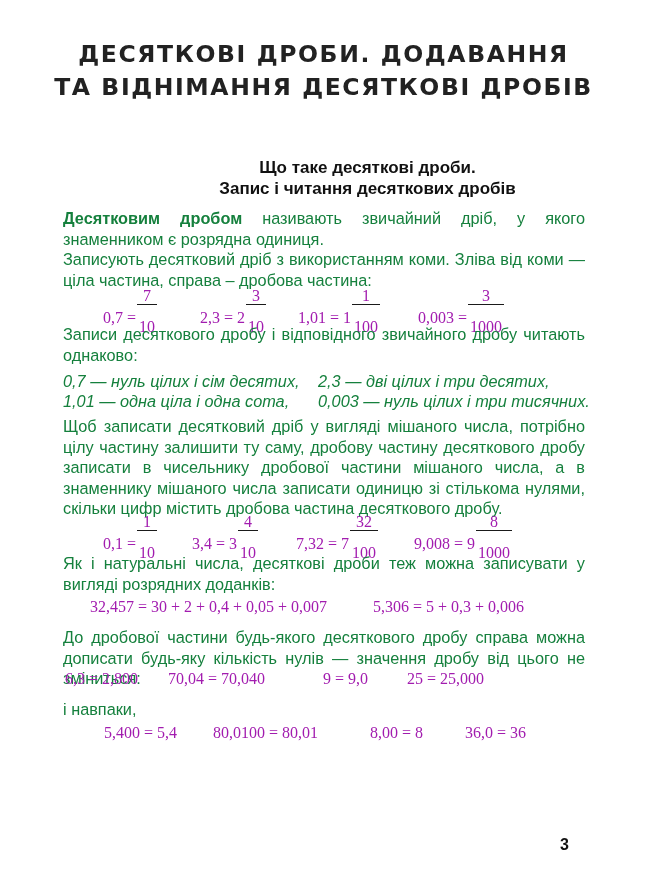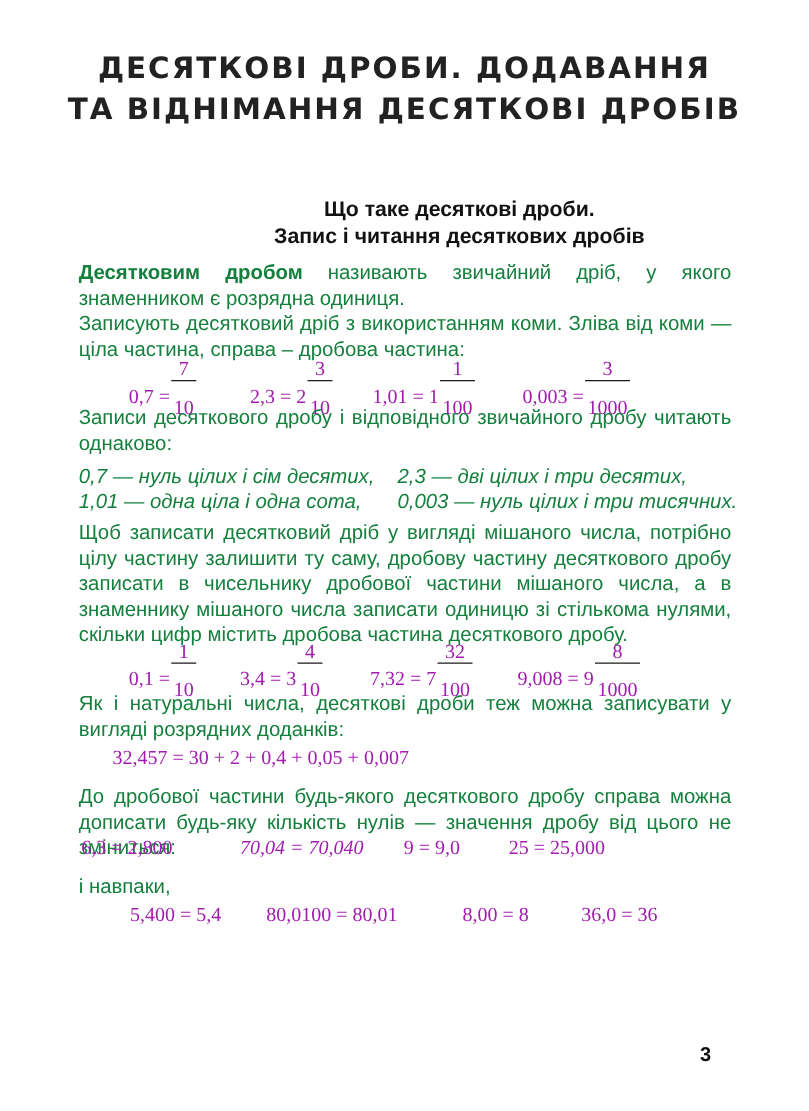--- a/index.html
+++ b/index.html
@@ -87,25 +87,26 @@
   <div class="math" style="left:296px; top:513px;">
     <span class="eq">7,32 = 7</span><span class="frac"><span class="num">32</span><span class="den">100</span></span>
   </div>
   <div class="math" style="left:414px; top:513px;text-decoration:underline;">
     <span class="eq">9,008 = 9</span><span class="frac"><span class="num">8</span><span class="den">1000</span></span>
   </div>
 
   <div class="txt body-block" style="top:553px;">Як і натуральні числа, десяткові дроби теж можна записувати у вигляді розрядних доданків:</div>
 
   <div class="math" style="left:90px; top:598px;">32,457 = 30 + 2 + 0,4 + 0,05 + 0,007</div>
+  <div class="math" style="left:373px; top:598px;">5,306 = 5 + 0,3 + 0,006</div>
 
   <div class="txt body-block" style="top:627px;">До дробової частини будь-якого десяткового дробу справа можна дописати будь-яку кількість нулів — значення дробу від цього не зміниться:</div>
 
   <div class="math" style="left:65px; top:670px;">6,3 = 2,800</div>
-  <div class="math" style="left:192px; top:670px;font-style:italic;">70,04 = 70,040</div>
+  <div class="math" style="left:168px; top:670px;">70,04 = 70,040</div>
   <div class="math" style="left:323px; top:670px;">9 = 9,0</div>
   <div class="math" style="left:407px; top:670px;">25 = 25,000</div>
 
   <div class="txt" style="left:63px; top:699px;">і навпаки,</div>
 
   <div class="math" style="left:104px; top:724px;">5,400 = 5,4</div>
   <div class="math" style="left:213px; top:724px;">80,0100 = 80,01</div>
   <div class="math" style="left:370px; top:724px;">8,00 = 8</div>
   <div class="math" style="left:465px; top:724px;">36,0 = 36</div>
 

